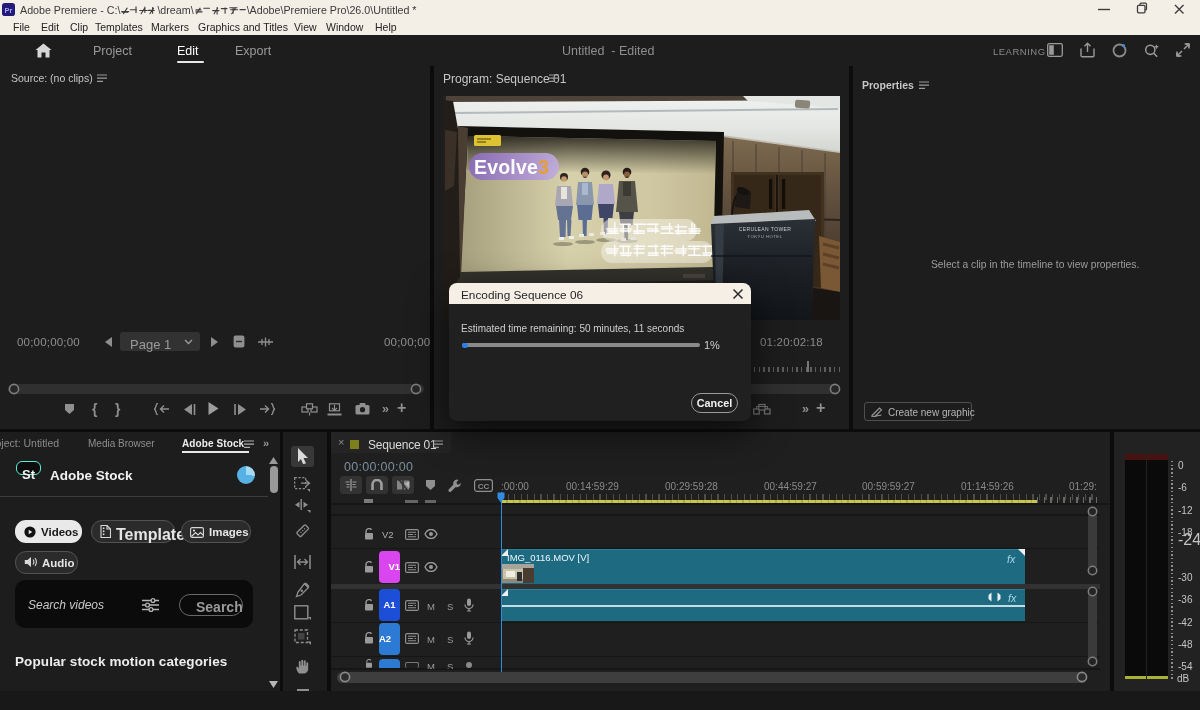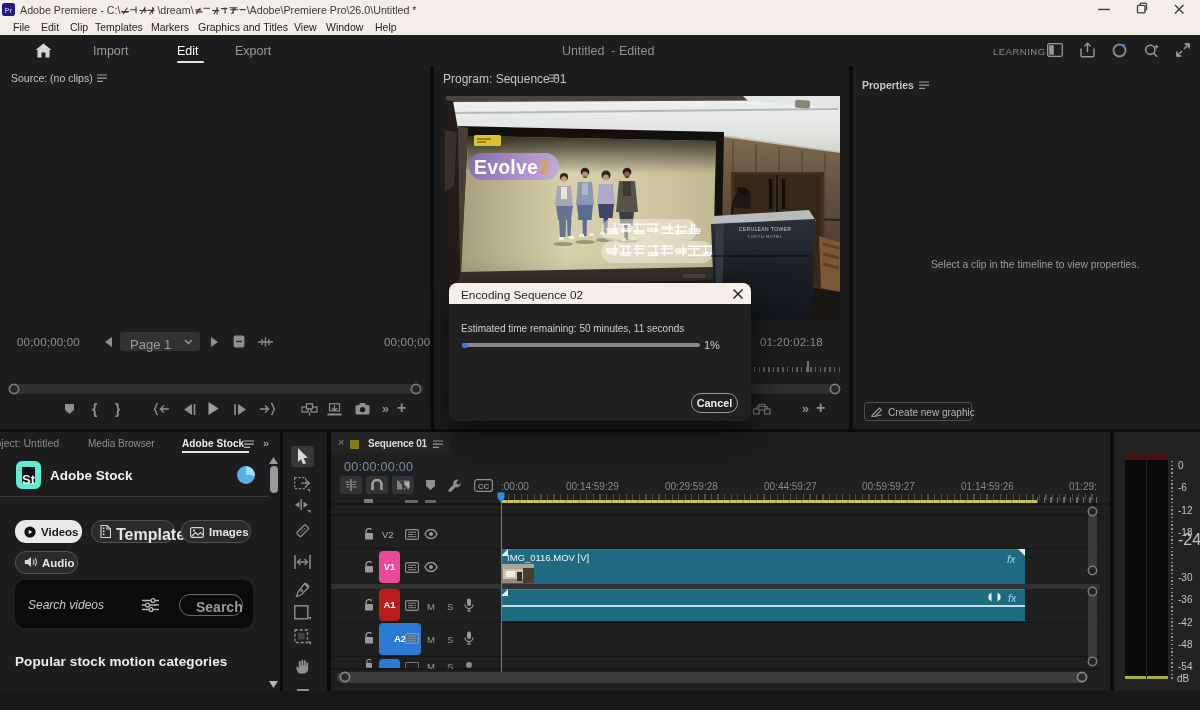--- a/index.html
+++ b/index.html
@@ -50,21 +50,21 @@
       <span class="a" style="left:198px">Graphics and Titles</span>
       <span class="a" style="left:294px">View</span>
       <span class="a" style="left:326px">Window</span>
       <span class="a" style="left:375px">Help</span>
 </div>
 
 <div class="a" style="left:0;top:35px;width:1200px;height:31px;background:#1d1d1d"></div>
 <svg class="a" style="left:35px;top:43px" width="17" height="15" viewBox="0 0 17 15">
       <path d="M8.5 0.5L16.5 7H14.5V14.5H10.5V9.5H6.5V14.5H2.5V7H0.5Z" fill="#d6d6d6"></path>
     </svg>
-<div class="a" style="left:93px;top:44px;font-size:12.5px;color:#9a9a9a">Import</div>
+<div class="a" style="left:93px;top:44px;font-size:12.5px;color:#9a9a9a">Project</div>
 <div class="a" style="left:177px;top:44px;font-size:12.5px;color:#fff">Edit</div>
 <div class="a" style="left:177px;top:61px;width:27px;height:2px;background:#e8e8e8;border-radius:1px"></div>
 <div class="a" style="left:235px;top:44px;font-size:12.5px;color:#9a9a9a">Export</div>
 <div class="a" style="left:562px;top:44px;font-size:12.5px;color:#8f8f8f">Untitled&nbsp; - Edited</div>
 <div class="a" style="left:993px;top:46px;font-size:9.5px;letter-spacing:.5px;color:#8a8a8a">LEARNING</div>
 <svg class="a" style="left:1047px;top:43px" width="16" height="14" viewBox="0 0 16 14">
       <rect x="0.7" y="0.7" width="14.6" height="12.6" rx="1.5" fill="none" stroke="#9a9a9a" stroke-width="1.3"></rect>
       <rect x="2.2" y="2.2" width="4.6" height="9.6" fill="#9a9a9a"></rect>
     </svg>
 <svg class="a" style="left:1080px;top:42px" width="15" height="16" viewBox="0 0 15 16">
@@ -353,21 +353,21 @@
 <div class="a" style="left:0;top:437px;width:60px;overflow:hidden;height:13px">
       <span style="position:absolute;left:-15px;top:0;font-size:10.5px;color:#8a8a8a;white-space:nowrap">Project: Untitled</span>
     </div>
 <div class="a" style="left:88px;top:438px;font-size:10px;color:#8f8f8f">Media Browser</div>
 <div class="a" style="left:182px;top:438px;font-size:10px;color:#ededed;font-weight:bold;letter-spacing:.1px">Adobe Stock</div>
 <svg class="a" style="left:244px;top:440px" width="10" height="9" viewBox="0 0 10 9">
       <path d="M0 1H10M0 4.2H10M0 7.4H6" stroke="#b0b0b0" stroke-width="1.2"></path>
     </svg>
 <div class="a" style="left:182px;top:451px;width:67px;height:1.6px;background:#e8e8e8"></div>
 <div class="a" style="left:263px;top:437px;font-size:11px;color:#9a9a9a;font-weight:bold">»</div>
-<div class="a" style="left:16px;top:461px;width:25px;height:28px;background:#0d0d0d;border:6px solid #5eead4;border-radius:6px;color:#f2f2f2;font-weight:bold;font-size:13px;text-align:center;line-height:25px">St</div>
+<div class="a" style="left:16px;top:461px;width:25px;height:14px;background:#0d0d0d;border:1px solid #5eead4;border-radius:6px;color:#f2f2f2;font-weight:bold;font-size:13px;text-align:center;line-height:25px">St</div>
 <div class="a" style="left:50px;top:468px;font-size:13.5px;color:#f2f2f2;font-weight:bold">Adobe Stock</div>
 <div class="a" style="left:237px;top:466px;width:18px;height:18px;border-radius:50%;background:conic-gradient(from 0deg,#a6d9f3 0 95deg,#57b1e4 95deg 360deg)"></div>
 <div class="a" style="left:0;top:496px;width:268px;height:1px;background:#3d3d3d"></div>
 
 <svg class="a" style="left:269px;top:457px" width="9" height="7" viewBox="0 0 9 7">
       <path d="M4.5 0L9 7H0Z" fill="#9a9a9a"></path>
     </svg>
 <div class="a" style="left:270px;top:466px;width:8px;height:27px;background:#9a9a9a;border-radius:4px"></div>
 <svg class="a" style="left:269px;top:681px" width="9" height="7" viewBox="0 0 9 7">
       <path d="M4.5 7L9 0H0Z" fill="#b8b8b8"></path>
@@ -454,21 +454,21 @@
       <path d="M13.5 12.5l3.5 3.5v-3.5z" fill="#8f8f8f"></path>
     </svg>
 <svg class="a" style="left:295px;top:658px" width="15" height="17" viewBox="0 0 15 17">
       <path d="M4.2 15.5c-1.6-1.4-2.6-3.6-2.9-5.6-.15-1 1.1-1.5 1.7-.6l.8 1.2V4a.95.95 0 011.9 0v3.4h.6V2.7a.95.95 0 011.9 0v4.7h.6V3.3a.95.95 0 011.9 0v4.4h.6V5.2a.95.95 0 011.9 0v5.3c0 2.8-1.6 5-4.6 5z" fill="#8f8f8f"></path>
     </svg>
 <div class="a" style="left:297px;top:689px;width:12px;height:2px;background:#8f8f8f"></div>
 
 <div class="a" style="left:331px;top:432px;width:120px;height:21px;background:#242424"></div>
 <div class="a" style="left:338px;top:436px;font-size:11px;color:#8a8a8a">×</div>
 <div class="a" style="left:350px;top:440px;width:9px;height:9px;background:#7f7e1c"></div>
-<div class="a" style="left:368px;top:438px;font-size:10px;color:#dadada;font-weight:bold;letter-spacing:-0.2px">Sequence 01</div>
+<div class="a" style="left:368px;top:438px;font-size:12px;color:#dadada;font-weight:normal;letter-spacing:-0.2px">Sequence 01</div>
 <svg class="a" style="left:433px;top:440px" width="10" height="9" viewBox="0 0 10 9">
       <path d="M0 1H10M0 4.2H10M0 7.4H6" stroke="#9a9a9a" stroke-width="1.2"></path>
     </svg>
 <div class="a" style="left:344px;top:460px;font-size:12.5px;color:#7b8e9c;letter-spacing:.3px">00:00:00:00</div>
 <div class="a" style="left:340px;top:476px;width:22px;height:18px;background:#333;border-radius:3px"></div>
 <svg class="a" style="left:345px;top:479px" width="12" height="12" viewBox="0 0 12 12">
       <path d="M6 0V12" stroke="#9a9a9a" stroke-width="1.3"></path>
       <path d="M0.5 3H4.5M1.5 5.5H4.5M7.5 3H11.5M7.5 5.5H10.5M1.5 8H4.5M7.5 8H11.5" stroke="#9a9a9a" stroke-width="1.2"></path>
     </svg>
 <div class="a" style="left:366px;top:476px;width:22px;height:18px;background:#333;border-radius:3px"></div>
@@ -526,51 +526,51 @@
     </svg>
 <svg class="a" style="left:424px;top:529px" width="14" height="10" viewBox="0 0 14 10">
       <path d="M7 0.5C3 0.5 1 5 1 5s2 4.5 6 4.5S13 5 13 5 11 0.5 7 0.5z" fill="none" stroke="#9a9a9a" stroke-width="1.3"></path>
       <circle cx="7" cy="5" r="2" fill="#9a9a9a"></circle>
     </svg>
 
 <svg class="a" style="left:364px;top:561px" width="10" height="12" viewBox="0 0 10 12">
       <path d="M2 5V3.5a3 3 0 015.5-1.6" fill="none" stroke="#9a9a9a" stroke-width="1.4"></path>
       <rect x="1" y="5" width="8" height="6.5" rx="1" fill="#9a9a9a"></rect>
     </svg>
-<div class="a" style="left:379px;top:551px;width:21px;height:32px;background:#ec4899;border-radius:4px;color:#fff;font-size:9.5px;font-weight:bold;text-align:center;line-height:32px">V1</div>
+<div class="a" style="left:379px;top:551px;width:21px;height:32px;background:#d946ef;border-radius:4px;color:#fff;font-size:9.5px;font-weight:bold;text-align:right;line-height:32px">V1</div>
 <svg class="a" style="left:405px;top:562px" width="14" height="11" viewBox="0 0 14 11">
       <rect x="0.6" y="0.6" width="12.8" height="9.8" rx="1.5" fill="none" stroke="#8f8f8f" stroke-width="1.2"></rect>
       <path d="M3 3.2H11M3 5.5H8M9.5 5.5H11M3 7.8H11" stroke="#8f8f8f" stroke-width="1.1"></path>
     </svg>
 <svg class="a" style="left:424px;top:562px" width="14" height="10" viewBox="0 0 14 10">
       <path d="M7 0.5C3 0.5 1 5 1 5s2 4.5 6 4.5S13 5 13 5 11 0.5 7 0.5z" fill="none" stroke="#9a9a9a" stroke-width="1.3"></path>
       <circle cx="7" cy="5" r="2" fill="#9a9a9a"></circle>
     </svg>
 
 <svg class="a" style="left:364px;top:599px" width="10" height="12" viewBox="0 0 10 12">
       <path d="M2 5V3.5a3 3 0 015.5-1.6" fill="none" stroke="#9a9a9a" stroke-width="1.4"></path>
       <rect x="1" y="5" width="8" height="6.5" rx="1" fill="#9a9a9a"></rect>
     </svg>
-<div class="a" style="left:379px;top:589px;width:21px;height:32px;background:#b91c1c;border-radius:4px;color:#fff;font-size:9.5px;font-weight:bold;text-align:center;line-height:32px">A1</div>
+<div class="a" style="left:379px;top:589px;width:21px;height:32px;background:#1d4ed8;border-radius:4px;color:#fff;font-size:9.5px;font-weight:bold;text-align:center;line-height:32px">A1</div>
 <svg class="a" style="left:405px;top:600px" width="14" height="11" viewBox="0 0 14 11">
       <rect x="0.6" y="0.6" width="12.8" height="9.8" rx="1.5" fill="none" stroke="#8f8f8f" stroke-width="1.2"></rect>
       <path d="M3 3.2H11M3 5.5H8M9.5 5.5H11M3 7.8H11" stroke="#8f8f8f" stroke-width="1.1"></path>
     </svg>
 <div class="a" style="left:427px;top:601px;font-size:9.5px;color:#9a9a9a">M</div>
 <div class="a" style="left:447px;top:601px;font-size:9.5px;color:#9a9a9a">S</div>
 <svg class="a" style="left:464px;top:598px" width="10" height="14" viewBox="0 0 10 14">
       <rect x="3" y="0.5" width="4" height="7.5" rx="2" fill="#9a9a9a"></rect>
       <path d="M1 6.5a4 4 0 008 0M5 10.5V13M3 13h4" stroke="#9a9a9a" stroke-width="1.2" fill="none"></path>
     </svg>
 
 <svg class="a" style="left:364px;top:632px" width="10" height="12" viewBox="0 0 10 12">
       <path d="M2 5V3.5a3 3 0 015.5-1.6" fill="none" stroke="#9a9a9a" stroke-width="1.4"></path>
       <rect x="1" y="5" width="8" height="6.5" rx="1" fill="#9a9a9a"></rect>
     </svg>
-<div class="a" style="left:379px;top:623px;width:42px;height:32px;background:#2d7ad4;border-radius:4px;color:#fff;font-size:9.5px;font-weight:bold;text-align:center;line-height:32px">A2</div>
+<div class="a" style="left:379px;top:623px;width:21px;height:32px;background:#2d7ad4;border-radius:4px;color:#fff;font-size:9.5px;font-weight:bold;line-height:32px">A2</div>
 <svg class="a" style="left:405px;top:633px" width="14" height="11" viewBox="0 0 14 11">
       <rect x="0.6" y="0.6" width="12.8" height="9.8" rx="1.5" fill="none" stroke="#8f8f8f" stroke-width="1.2"></rect>
       <path d="M3 3.2H11M3 5.5H8M9.5 5.5H11M3 7.8H11" stroke="#8f8f8f" stroke-width="1.1"></path>
     </svg>
 <div class="a" style="left:427px;top:634px;font-size:9.5px;color:#9a9a9a">M</div>
 <div class="a" style="left:447px;top:634px;font-size:9.5px;color:#9a9a9a">S</div>
 <svg class="a" style="left:464px;top:631px" width="10" height="14" viewBox="0 0 10 14">
       <rect x="3" y="0.5" width="4" height="7.5" rx="2" fill="#9a9a9a"></rect>
       <path d="M1 6.5a4 4 0 008 0M5 10.5V13M3 13h4" stroke="#9a9a9a" stroke-width="1.2" fill="none"></path>
     </svg>
@@ -653,21 +653,21 @@
 <div class="a" style="left:1178px;top:531px;font-size:16px;color:#c4c4c4">-24</div>
 <div class="a" style="left:1178px;top:572px;font-size:10px;color:#c4c4c4">-30</div>
 <div class="a" style="left:1178px;top:594px;font-size:10px;color:#c4c4c4">-36</div>
 <div class="a" style="left:1178px;top:617px;font-size:10px;color:#c4c4c4">-42</div>
 <div class="a" style="left:1178px;top:639px;font-size:10px;color:#c4c4c4">-48</div>
 <div class="a" style="left:1178px;top:661px;font-size:10px;color:#c4c4c4">-54</div>
 <div class="a" style="left:1177px;top:673px;font-size:10px;color:#c4c4c4">dB</div>
 
 <div class="a" style="left:449px;top:283px;width:302px;height:138px;border-radius:8px;background:#202020;box-shadow:0 10px 36px rgba(0,0,0,.65)">
 <div style="position:absolute;left:0;top:0;width:302px;height:21px;background:#f5efe5;border-radius:8px 8px 0 0"></div>
-<div style="position:absolute;left:12px;top:4.5px;font-size:11.8px;color:#262626">Encoding Sequence 02</div>
+<div style="position:absolute;left:12px;top:4.5px;font-size:11.8px;color:#262626">Encoding Sequence 06</div>
 <svg style="position:absolute;left:283px;top:5px" width="12" height="12" viewBox="0 0 12 12">
         <path d="M1.5 1.5L10.5 10.5M10.5 1.5L1.5 10.5" stroke="#2b2b2b" stroke-width="1.5"></path>
       </svg>
 <div style="position:absolute;left:12px;top:40px;font-size:10px;color:#cecece">Estimated time remaining: 50 minutes, 11 seconds</div>
 <div style="position:absolute;left:13px;top:60px;width:238px;height:4px;background:#8a8a8a;border-radius:2px"></div>
 <div style="position:absolute;left:13px;top:59.5px;width:6px;height:5px;background:#2e7fe8;border-radius:2.5px"></div>
 <div style="position:absolute;left:255px;top:56px;font-size:11px;color:#cecece">1%</div>
 <div style="position:absolute;left:242px;top:110px;width:47px;height:20px;border:1.5px solid #9a9a9a;border-radius:11px;color:#f0f0f0;font-size:10.8px;font-weight:bold;text-align:center;line-height:18px">Cancel</div>
 </div>
 

